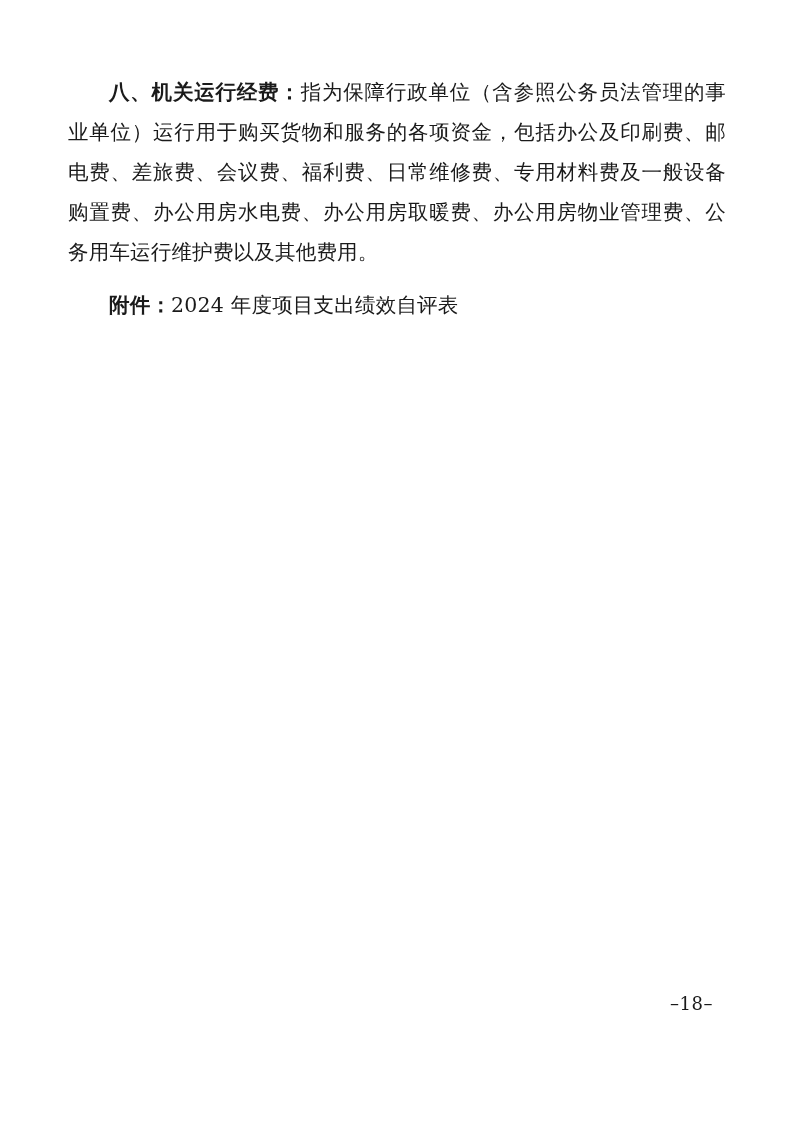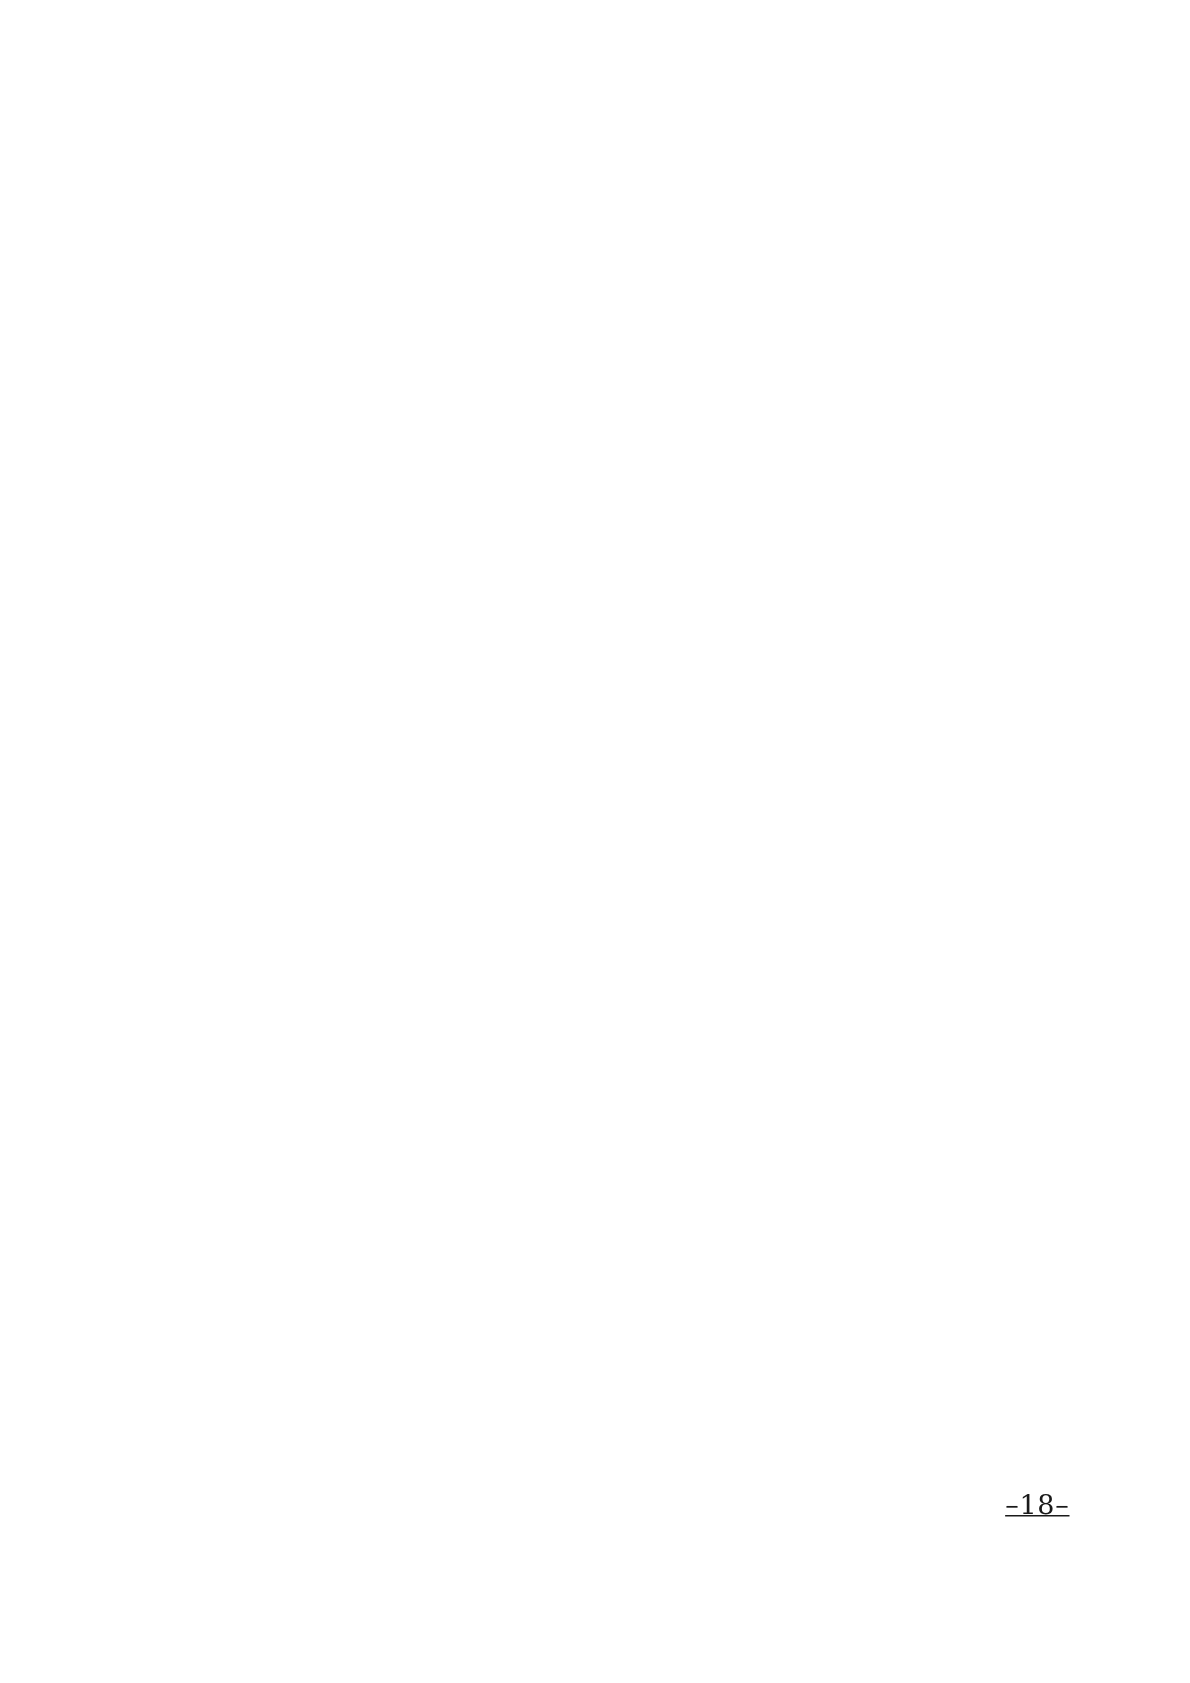--- a/index.html
+++ b/index.html
@@ -47,24 +47,30 @@
     font-weight: bold;
   }
   .page-number {
     position: absolute;
     right: 80px;
     bottom: 108px;
     font-size: 18px;
     font-family: "DejaVu Serif", "Liberation Serif", serif;
     color: #1a1a1a;
     letter-spacing: 0.5px;
-    text-decoration: underline;
   }
 </style>
 </head>
 <body>
 
 <div class="page">
 
+  <div class="content">
+
+    <p class="para"><span class="lead">八、机关运行经费：</span><span>指为保障行政单位（含参照公务员法管理的事业单位）运行用于购买货物和服务的各项资金，包括办公及印刷费、邮电费、差旅费、会议费、福利费、日常维修费、专用材料费及一般设备购置费、办公用房水电费、办公用房取暖费、办公用房物业管理费、公务用车运行维护费以及其他费用。</span></p>
+
+    <p class="attachment"><span class="label">附件：</span><span>2024 年度项目支出绩效自评表</span></p>
+
+  </div>
 
   <div class="page-number">–18–</div>
 
 </div>
 
 </body></html>

